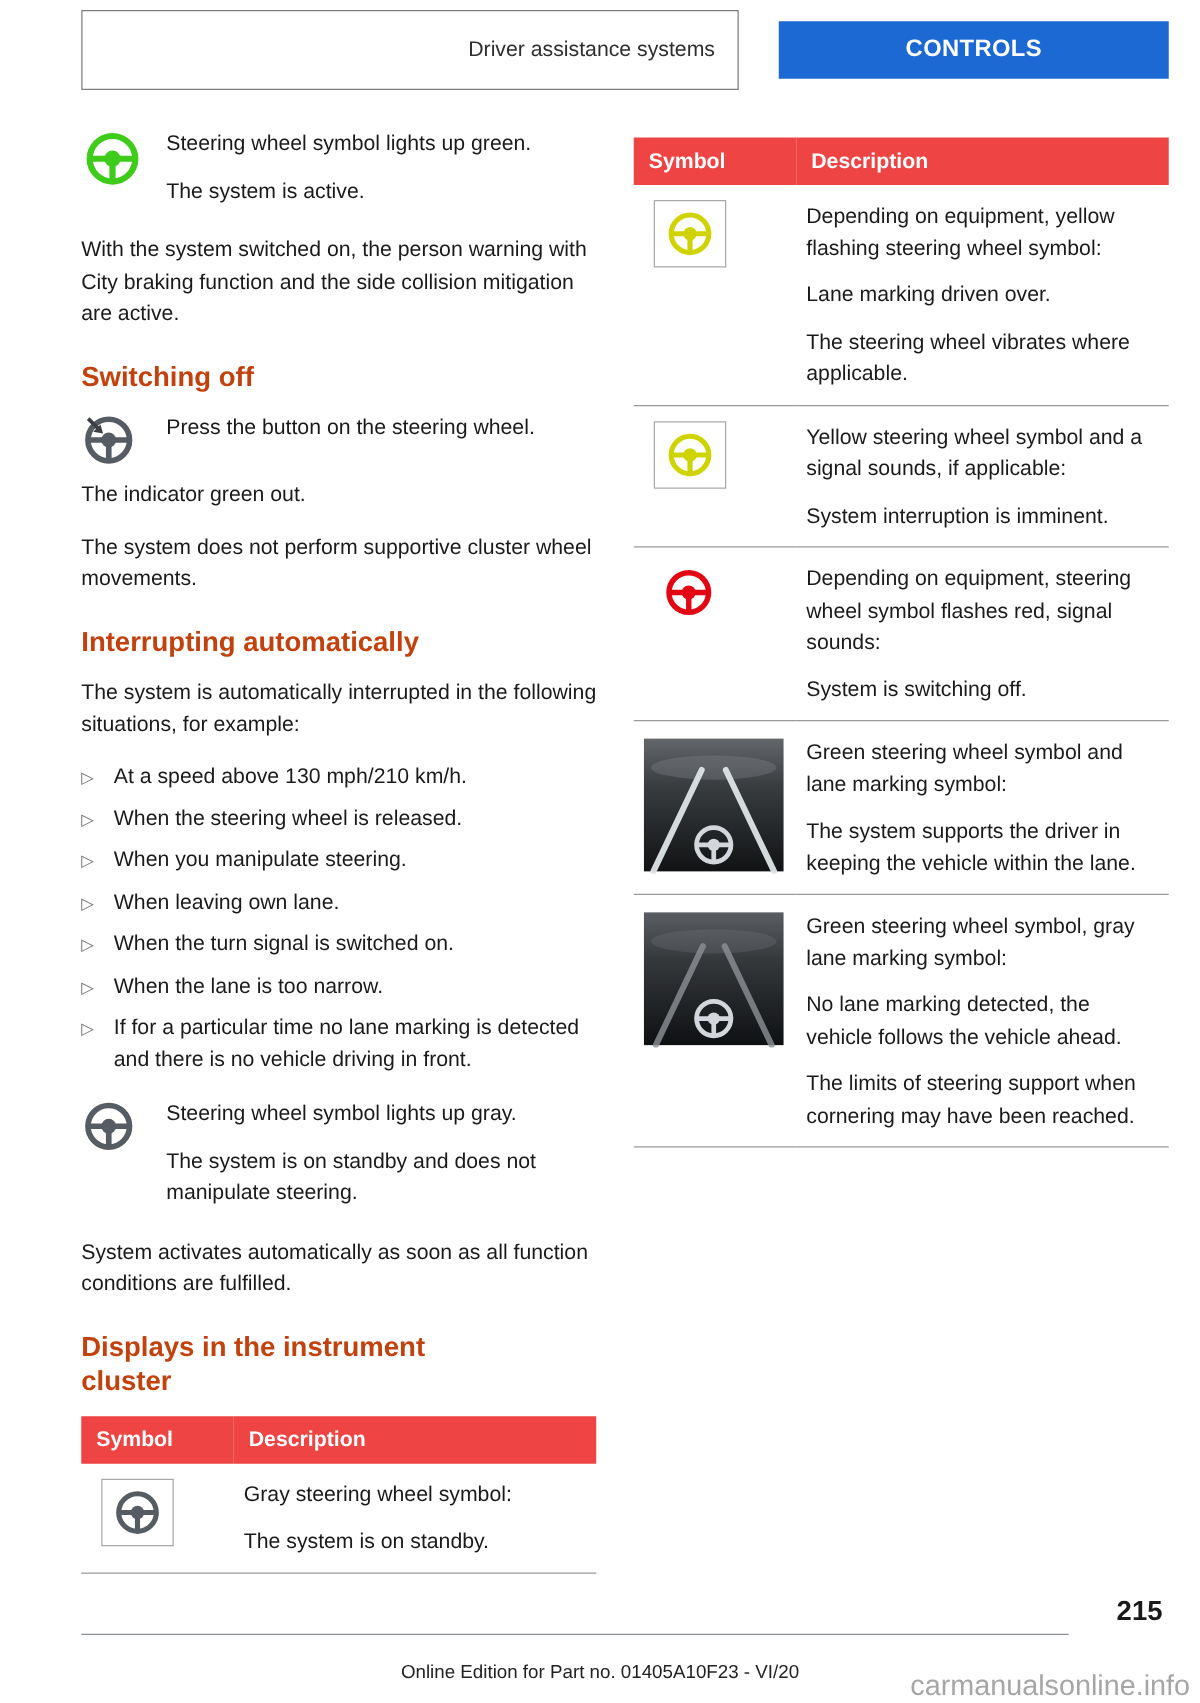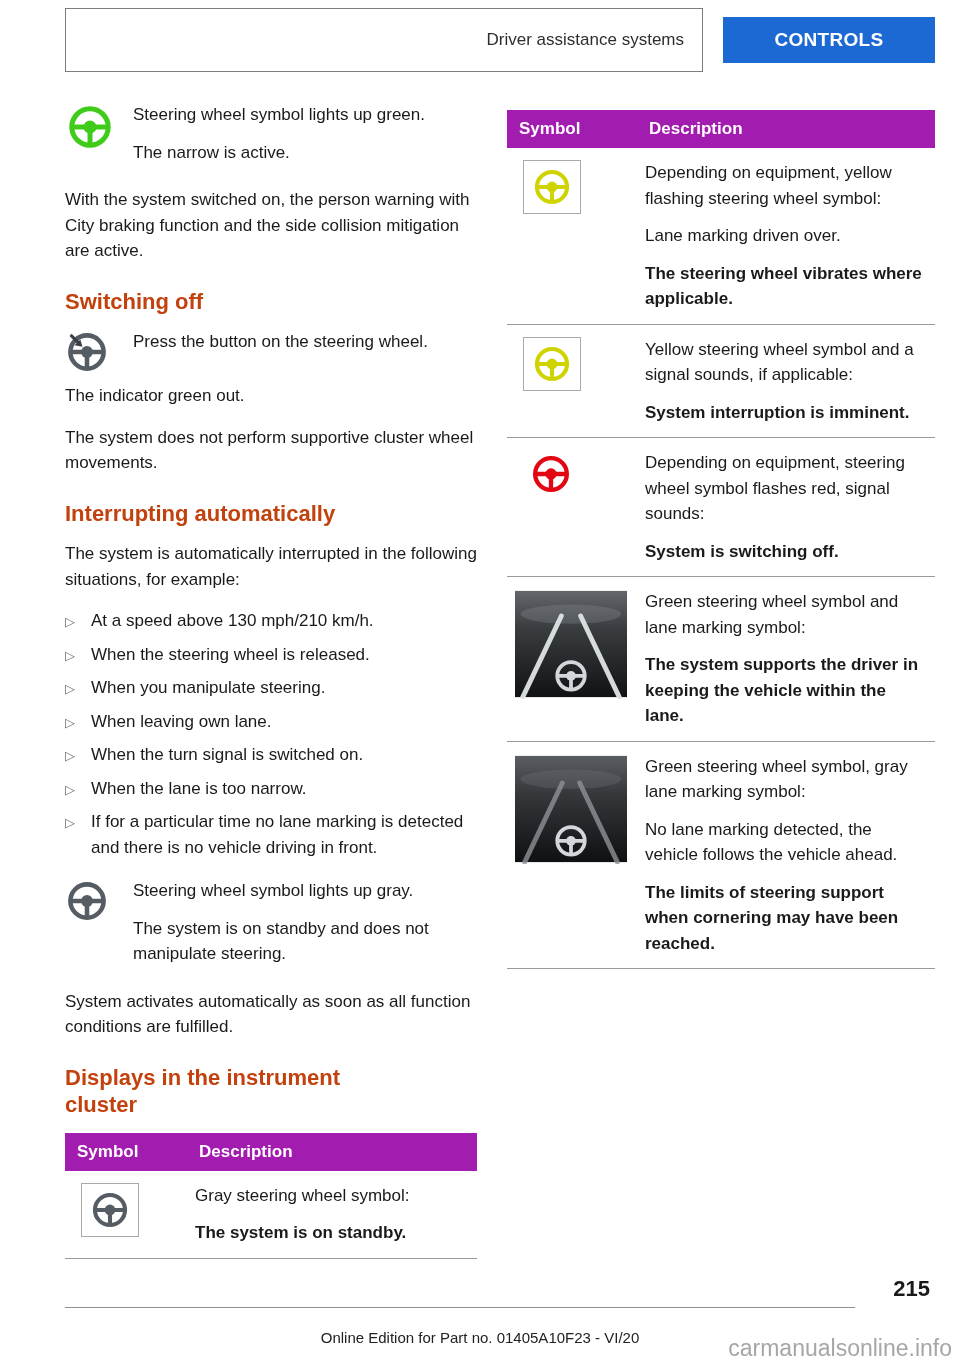--- a/index.html
+++ b/index.html
@@ -1,25 +1,25 @@
 <!DOCTYPE html>
 <html><head>
 <meta charset="utf-8">
 <style>
   * { box-sizing: border-box; }
   html, body { margin: 0; padding: 0; background: #ffffff; }
   body { font-family: "Liberation Sans", "DejaVu Sans", sans-serif; color: #1a1a1a; }
   .page { position: relative; width: 960px; height: 1362px; background: #fff; overflow: hidden; }
 
   
-  .topbar { display: flex; align-items: stretch; margin: 8px 25px 0 65px; height: 64px; }
+  .topbar { display: flex; align-items: stretch; margin: 8px 25px 0 65px; height: 64px; gap: 12px; }
   .crumb-box { flex: 1; border: 1px solid #7e7e7e; display: flex; align-items: center;
                justify-content: flex-end; padding-right: 18px; margin-right: 20px;
                font-size: 17px; color: #2e2e2e; }
-  .chapter-badge { width: 212px; align-self: center; height: 46px; background: #1c69d4;
+  .chapter-badge { width: 312px; align-self: center; height: 46px; background: #1c69d4;
                    color: #fff; font-weight: bold; font-size: 19px; letter-spacing: .3px;
                    display: flex; align-items: center; justify-content: center; }
 
   
   .content { display: flex; gap: 30px; margin: 30px 25px 0 65px; }
   .col-left { width: 412px; flex: none; }
   .col-right { flex: 1; }
 
   p { font-size: 17px; line-height: 1.5; margin: 0 0 16px; }
   h2 { color: #c2410c; font-size: 22px; line-height: 1.25; margin: 24px 0 14px; font-weight: bold; }
@@ -42,26 +42,26 @@
   .redw   { color: #e30613; }
 
   
   .bullets { list-style: none; margin: 0 0 18px; padding: 0; }
   .bullets li { display: flex; margin-bottom: 8px; font-size: 17px; line-height: 1.5; }
   .bullets .marker { width: 26px; flex: none; color: #6e6e6e; font-size: 13px; padding-top: 4px; }
   .bullets .btxt { flex: 1; }
 
   
   .sym-table { width: 100%; border-collapse: collapse; margin-top: 8px; }
-  .sym-table th { background: #a21caf; color: #fff; text-align: left; font-size: 17px;
+  .sym-table th { background: #ef4444; color: #fff; text-align: left; font-size: 17px;
                   font-weight: bold; padding: 9px 12px; margin-left: 16px; }
   .sym-table td { border-bottom: 1px solid #9a9a9a; padding: 12px 10px 12px 8px;
                   vertical-align: top; font-size: 17px; line-height: 1.45; }
   .sym-table td p { margin: 0 0 12px; font-size: 17px; }
-  .sym-table td p:last-child { margin-bottom: 0; font-weight: bold; }
+  .sym-table td p:last-child { margin-bottom: 0; }
   .col-left  .sym-table td.sym, .col-left  .sym-table th.sym { width: 122px; }
   .col-right .sym-table td.sym, .col-right .sym-table th.sym { width: 128px; }
 
   .icon-frame { width: 58px; height: 54px; border: 1px solid #a9a9a9; background: #fff;
                 display: flex; align-items: center; justify-content: center; margin-left: 8px; }
   .icon-frame .wheel { width: 38px; height: 38px; }
   .red-wrap { margin-left: 16px; padding-top: 4px; }
 
   .lane-img { display: block; width: 112px; height: 110px; }
 
@@ -102,21 +102,21 @@
       <div class="callout">
         <div class="icon-col">
           <span>
             <svg class="wheel lg green" viewBox="0 0 24 24">
                 <use href="#wheel"></use>
               </svg>
           </span>
         </div>
         <div class="text-col">
           <p>Steering wheel symbol lights up green.</p>
-          <p>The narrow is active.</p>
+          <p>The system is active.</p>
         </div>
       </div>
 
       <p>With the system switched on, the person warning with City braking function and the side collision mitigation are active.</p>
 
       <h2>Switching off</h2>
 
       <div class="callout">
         <div class="icon-col">
           <span>

